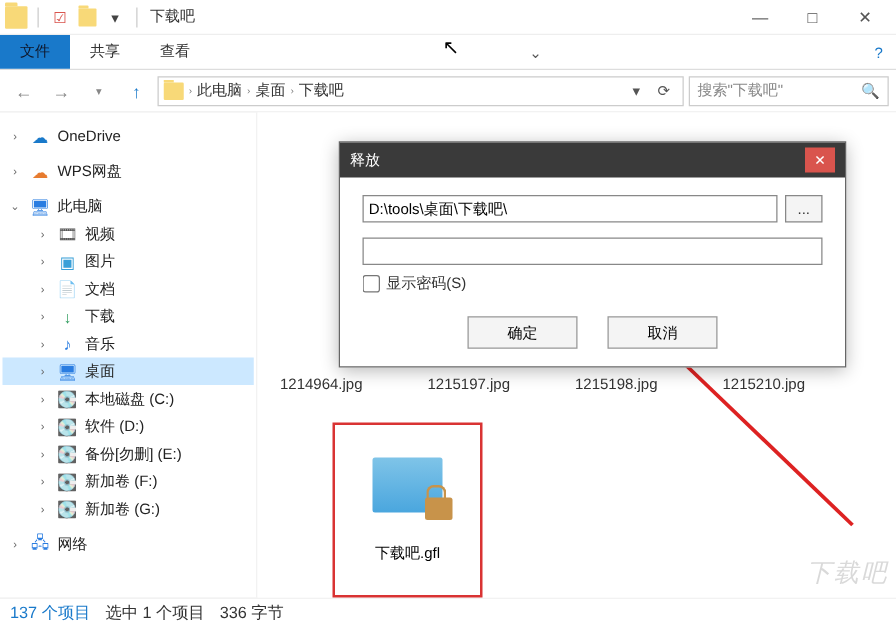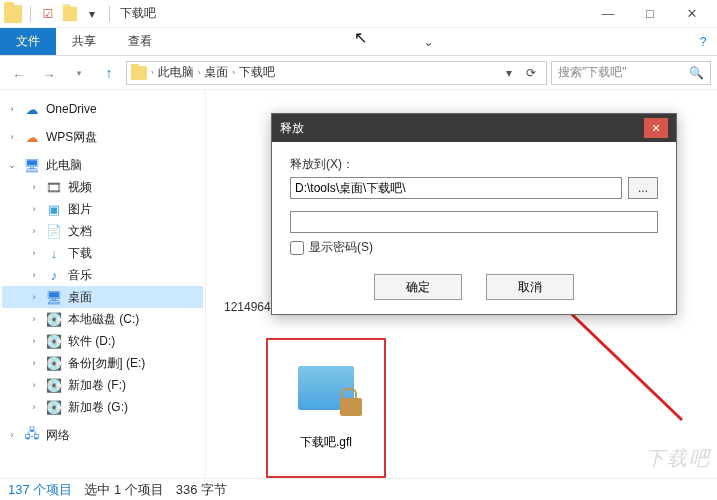--- a/index.html
+++ b/index.html
@@ -11,21 +11,21 @@
 .titlebar .qat .q { width: 18px; height: 18px; display:flex;align-items:center;justify-content:center; color:#444;}
 .titlebar .foldericon { width:18px;height:18px;background:#f8d978;position:relative;border-radius:1px;}
 .titlebar .foldericon:before{content:"";position:absolute;top:-3px;left:0;width:10px;height:3px;background:#f8d978;border-radius:1px 1px 0 0;}
 .titlebar .sep { width:1px;height:16px;background:#ccc;margin:0 4px;}
 .titlebar .title { margin-left:6px; color:#333;}
 .winctrl { margin-left:auto; display:flex; }
 .winctrl .wc { width:42px; height:28px; display:flex;align-items:center;justify-content:center; color:#555; font-size:13px;}
 
 
 .ribbon { height:28px; display:flex; align-items:stretch; border-bottom:1px solid #ddd; font-size:12px;}
-.ribbon .file { background:#1979ca; color:#fef9c3; padding:0 16px; display:flex;align-items:center;}
+.ribbon .file { background:#1979ca; color:#0f172a; padding:0 16px; display:flex;align-items:center;}
 .ribbon .tab { padding:0 16px; display:flex;align-items:center; color:#333;}
 .ribbon .expand { margin-left:auto; width:28px;display:flex;align-items:center;justify-content:center;color:#555;}
 
 
 .addrbar { height:34px; display:flex; align-items:center; padding:4px 6px; gap:4px; border-bottom:1px solid #eee;}
 .navbtn { width:26px;height:26px;display:flex;align-items:center;justify-content:center;color:#888;font-size:14px;}
 .navbtn.blue{color:#1979ca;}
 .addrbox { flex:1; height:24px; border:1px solid #ccc; display:flex; align-items:center; padding:0 4px; font-size:12px; gap:4px;}
 .addrbox .crumb { display:flex;align-items:center;gap:2px;color:#333;}
 .addrbox .chev { color:#777; font-size:8px;}
@@ -247,21 +247,20 @@
   <span class="seg">选中 1 个项目</span>
   <span class="seg">336 字节</span>
 </div>
 
 <div class="dialog">
   <div class="dtitle">
     <span>释放</span>
     <div class="dclose">✕</div>
   </div>
   <div class="dbody">
-    <label>释放到(X)：</label>
     <div class="row">
       <input type="text" value="D:\tools\桌面\下载吧\" style="">
       <div class="browse">...</div>
     </div>
     <input class="pwd" type="text" style="">
     <div class="chk">
       <input type="checkbox" style="">
       <span>显示密码(S)</span>
     </div>
     <div class="btns">

